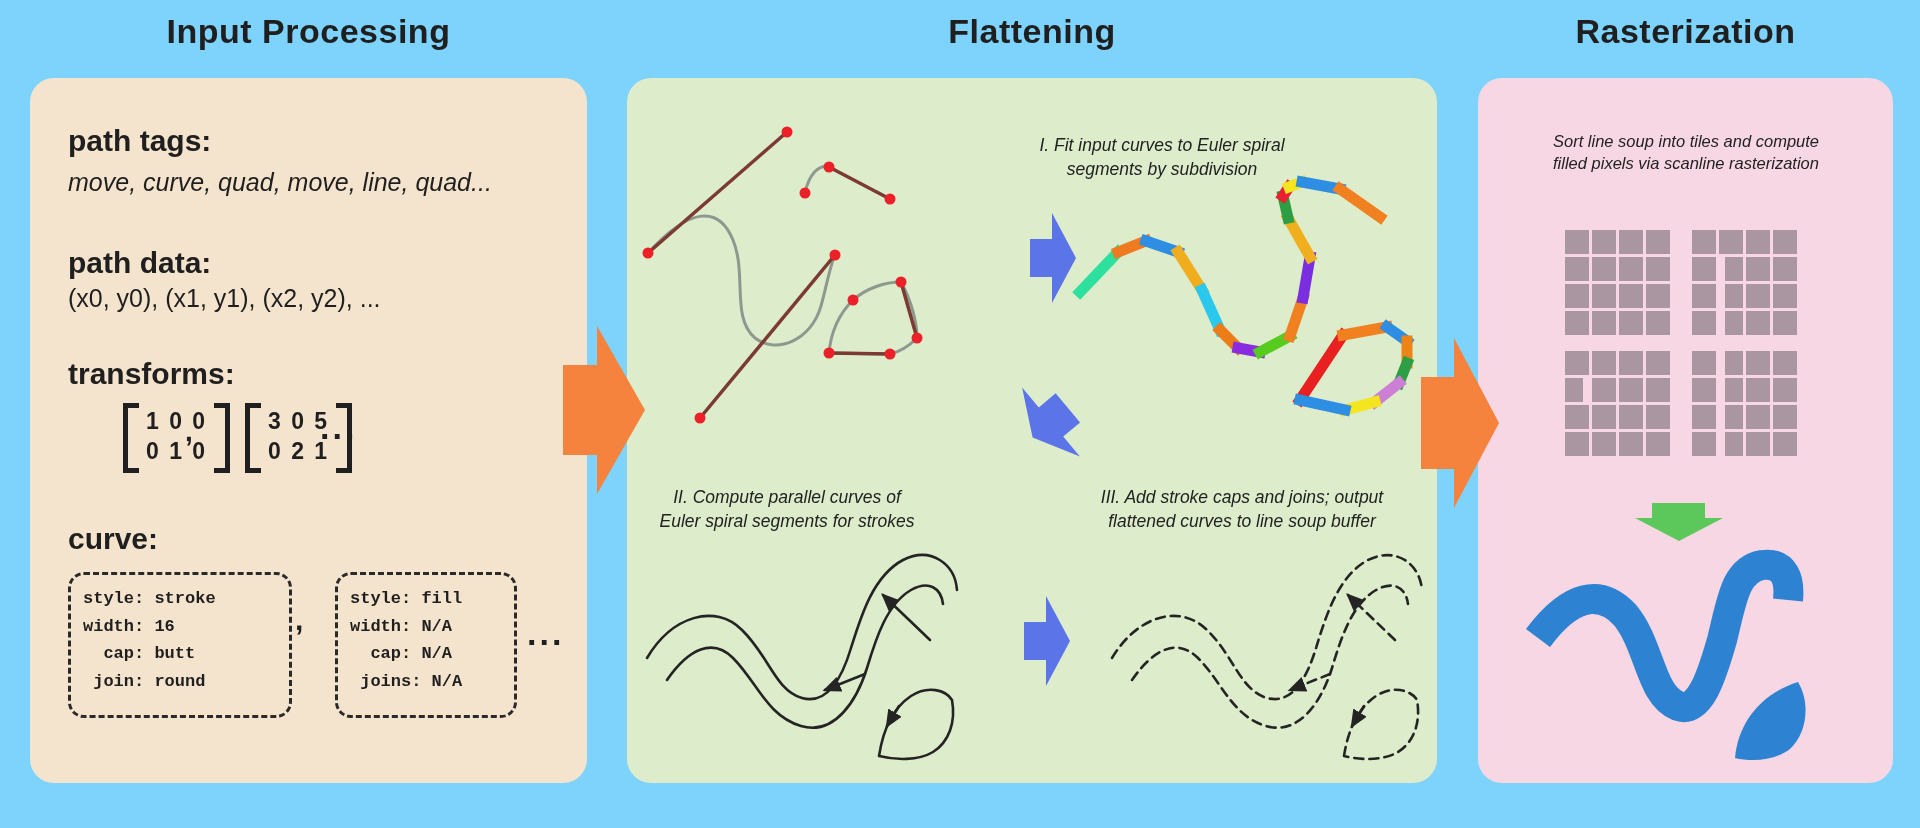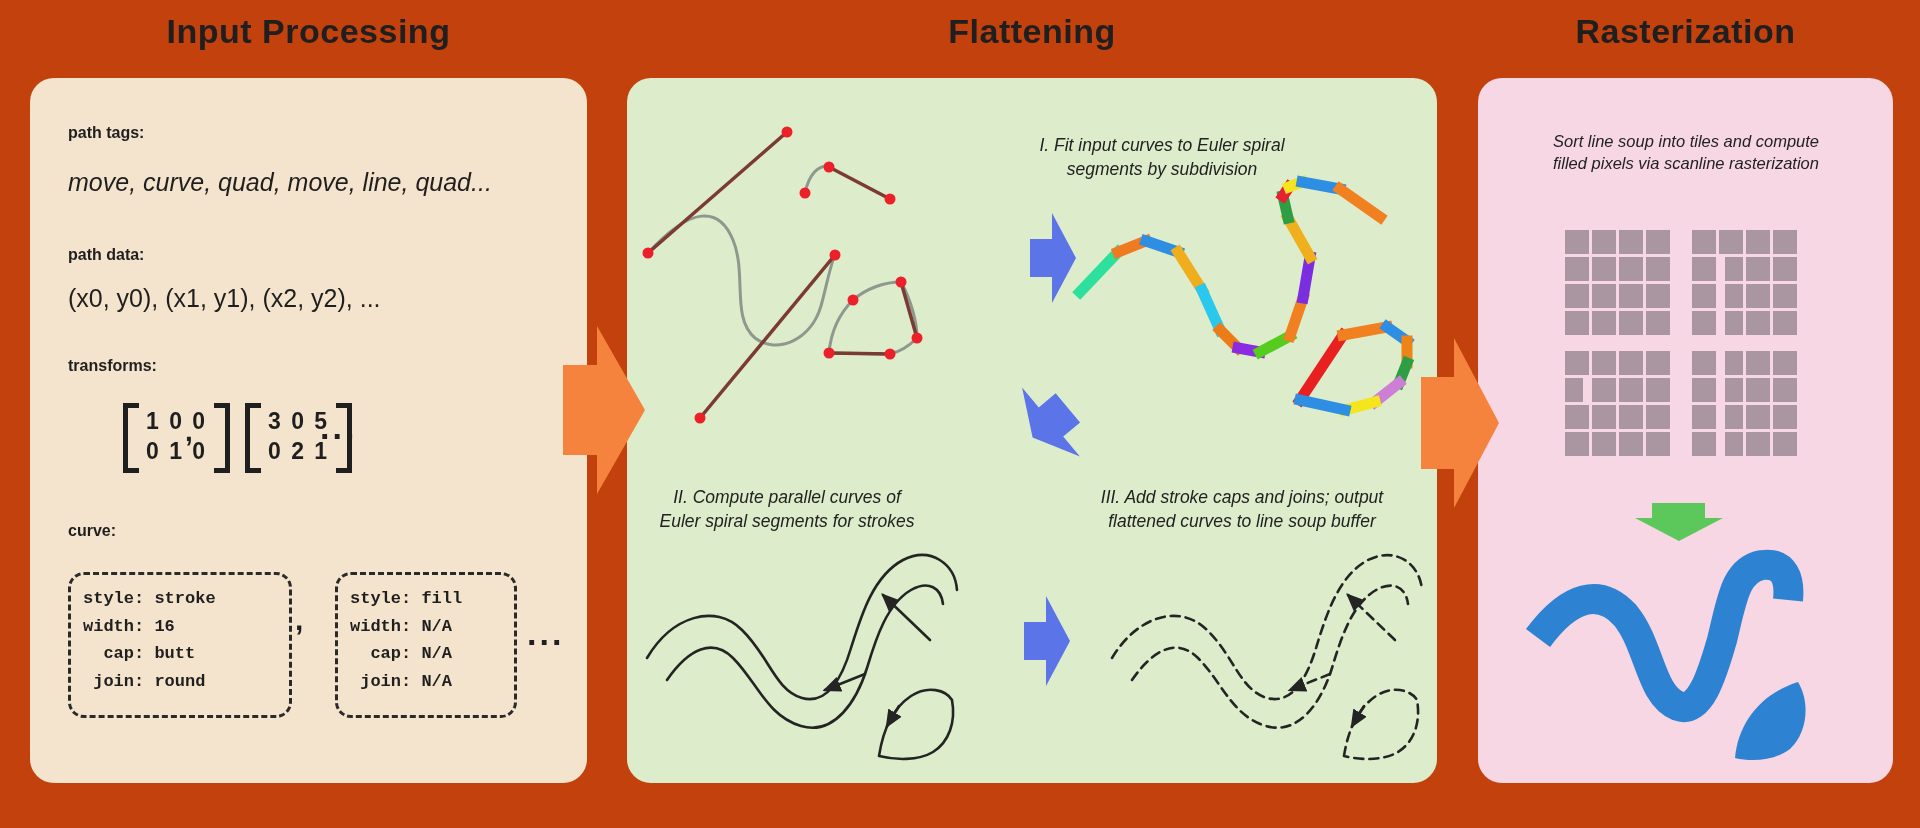--- a/index.html
+++ b/index.html
@@ -1,32 +1,32 @@
 <!DOCTYPE html>
 <html style="--ink: #1f1f1f; --panel-tan: #f5e4cd; --panel-green: #ddeccb; --panel-pink: #f7d7e3; --arrow-orange: #f5833e; --arrow-blue: #5b74e8; --arrow-green: #5cc85c; --dot-red: #ec2028; --control-line: #7b3a32; --curve-grey: #8e988e; --tile-grey: #a996a1; --shape-blue: #2d82d2;"><head>
 <meta charset="utf-8">
 <style>
   html,body { margin:0; padding:0; background:#ffffff; }
   #stage {
     position:relative; width:1920px; height:828px; overflow:hidden;
     font-family:"Liberation Sans","DejaVu Sans",sans-serif; color:var(--ink,#1f1f1f);
-    background:#c2410c;
+    background:#7dd3fc;
   }
   .panel { position:absolute; border-radius:24px; }
   #panel-input    { left:30px;   top:78px; width:557px; height:705px; background:var(--panel-tan,#f5e4cd); }
   #panel-flatten  { left:627px;  top:78px; width:810px; height:705px; background:var(--panel-green,#ddeccb); }
   #panel-raster   { left:1478px; top:78px; width:415px; height:705px; background:var(--panel-pink,#f7d7e3); }
 
   .panel-title { position:absolute; top:12px; text-align:center; font-size:34px; font-weight:bold; letter-spacing:.5px; }
   #title-input    { left:30px;   width:557px; }
   #title-flatten  { left:627px;  width:810px; }
   #title-raster   { left:1478px; width:415px; }
 
   
-  .lbl  { position:absolute; left:38px; font-size:16px; font-weight:bold; }
+  .lbl  { position:absolute; left:38px; font-size:30px; font-weight:bold; }
   .val  { position:absolute; left:38px; font-size:25px; }
   .ital { font-style:italic; }
 
   .matrix { position:absolute; top:325px; height:70px; display:flex; align-items:stretch;padding-left:40px; }
   .br { width:11px; }
   .br.l { border:5px solid var(--ink,#1f1f1f); border-right:none; }
   .br.r { border:5px solid var(--ink,#1f1f1f); border-left:none; }
   .mrows { padding:3px 7px 0 7px; font-weight:bold; font-size:23px; line-height:30px;
            letter-spacing:2px; white-space:pre; text-align:center; }
   .big-sep { position:absolute; font-weight:bold; }
@@ -98,21 +98,21 @@
       <pre>style: stroke
 width: 16
   cap: butt
  join: round</pre>
     </div>
     <div class="big-sep" style="left:265px; top:525px; font-size:30px">,</div>
     <div class="style-box" style="left:305px; width:182px">
       <pre>style: fill
 width: N/A
   cap: N/A
- join: N/A</pre>
+ joins: N/A</pre>
     </div>
     <div class="big-sep" style="left:497px; top:536px; font-size:34px; letter-spacing:3px">...</div>
   </div>
 
   <div class="panel" id="panel-flatten">
     <div class="caption" style="left:385px; top:56px;  width:300px">I. Fit input curves to Euler spiral
 segments by subdivision</div>
     <div class="caption" style="left:10px;  top:408px; width:300px">II. Compute parallel curves of
 Euler spiral segments for strokes</div>
     <div class="caption" style="left:455px; top:408px; width:320px">III. Add stroke caps and joins; output

